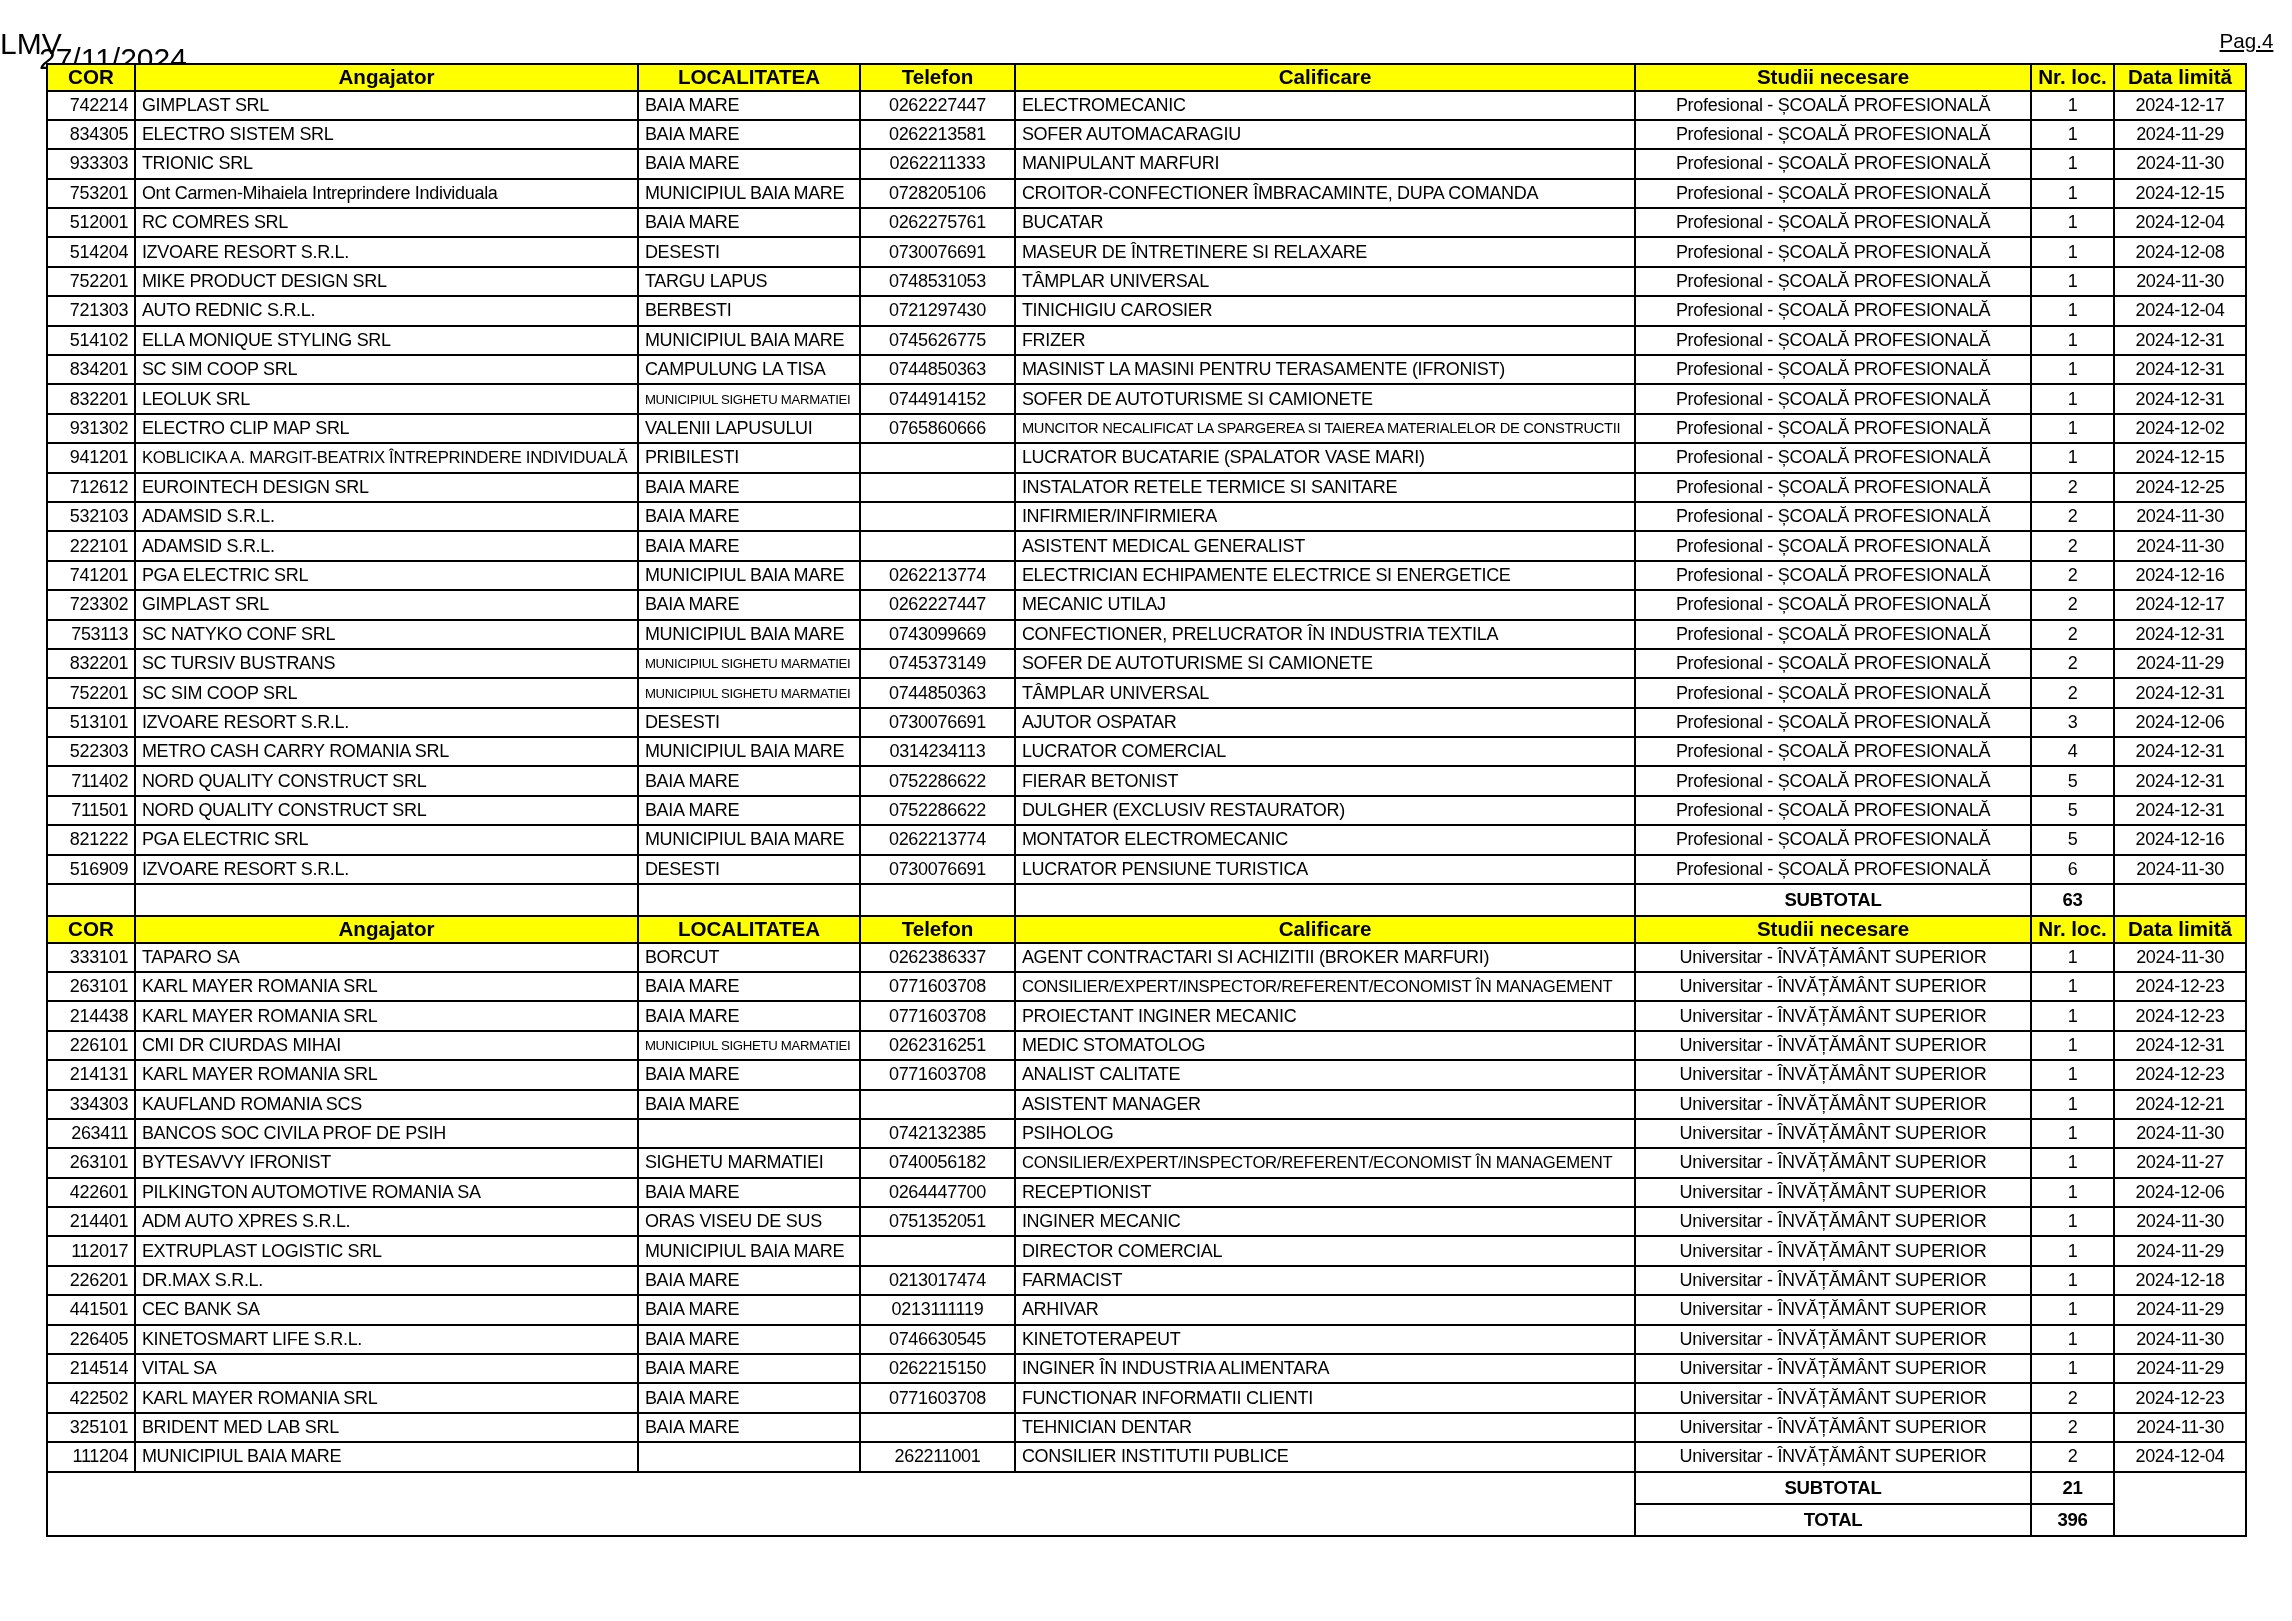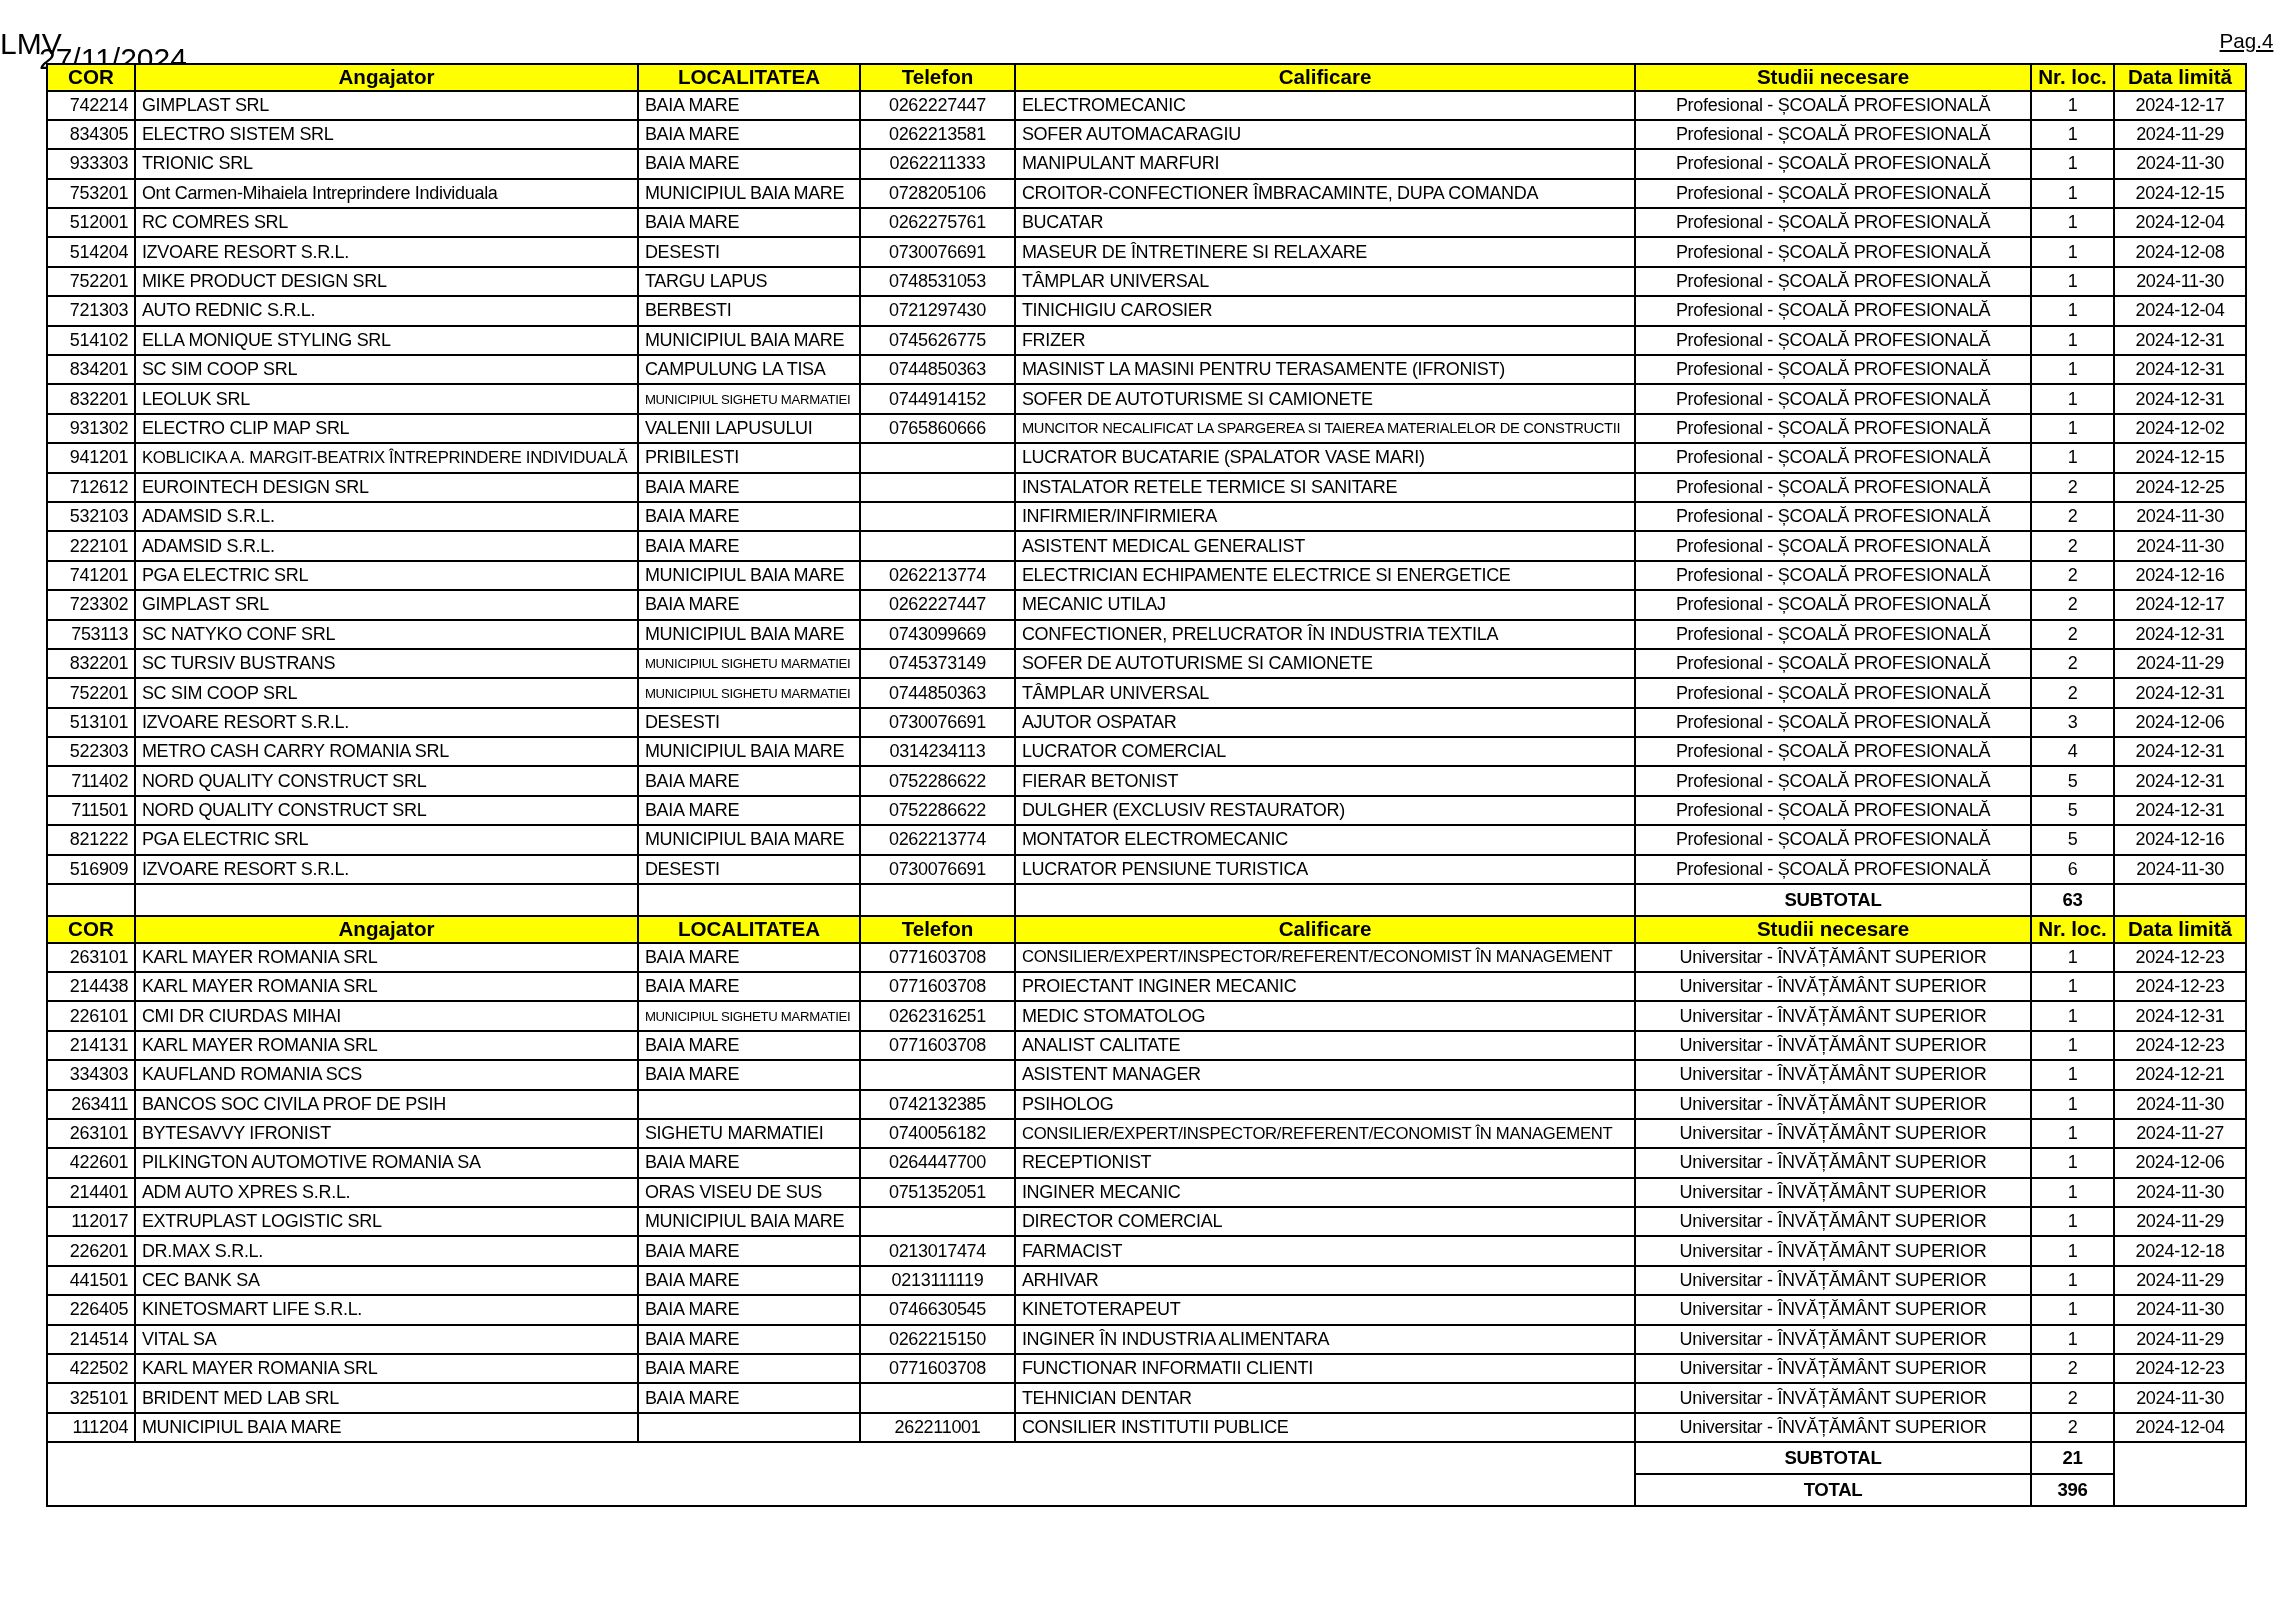--- a/index.html
+++ b/index.html
@@ -351,20 +351,30 @@
       <th>LOCALITATEA</th>
       <th>Telefon</th>
       <th>Calificare</th>
       <th>Studii necesare</th>
       <th>Nr. loc.</th>
       <th>Data limită</th>
     </tr>
   </tbody>
   <tbody>
       <tr>
+        <td class="c-cor">333101</td>
+        <td class="c-left fit">TAPARO SA</td>
+        <td class="c-left fit">BORCUT</td>
+        <td class="c-center">0262386337</td>
+        <td class="c-left fit">AGENT CONTRACTARI SI ACHIZITII (BROKER MARFURI)</td>
+        <td class="c-center fit">Universitar - ÎNVĂȚĂMÂNT SUPERIOR</td>
+        <td class="c-center">1</td>
+        <td class="c-center">2024-11-30</td>
+      </tr>
+      <tr>
         <td class="c-cor">263101</td>
         <td class="c-left fit">KARL MAYER ROMANIA SRL</td>
         <td class="c-left fit">BAIA MARE</td>
         <td class="c-center">0771603708</td>
         <td class="c-left fit" style="font-size: 16.7px;">CONSILIER/EXPERT/INSPECTOR/REFERENT/ECONOMIST ÎN MANAGEMENT</td>
         <td class="c-center fit">Universitar - ÎNVĂȚĂMÂNT SUPERIOR</td>
         <td class="c-center">1</td>
         <td class="c-center">2024-12-23</td>
       </tr>
       <tr>

